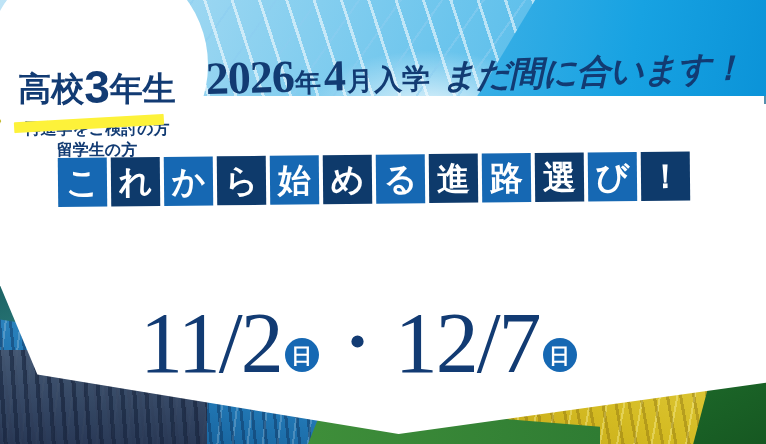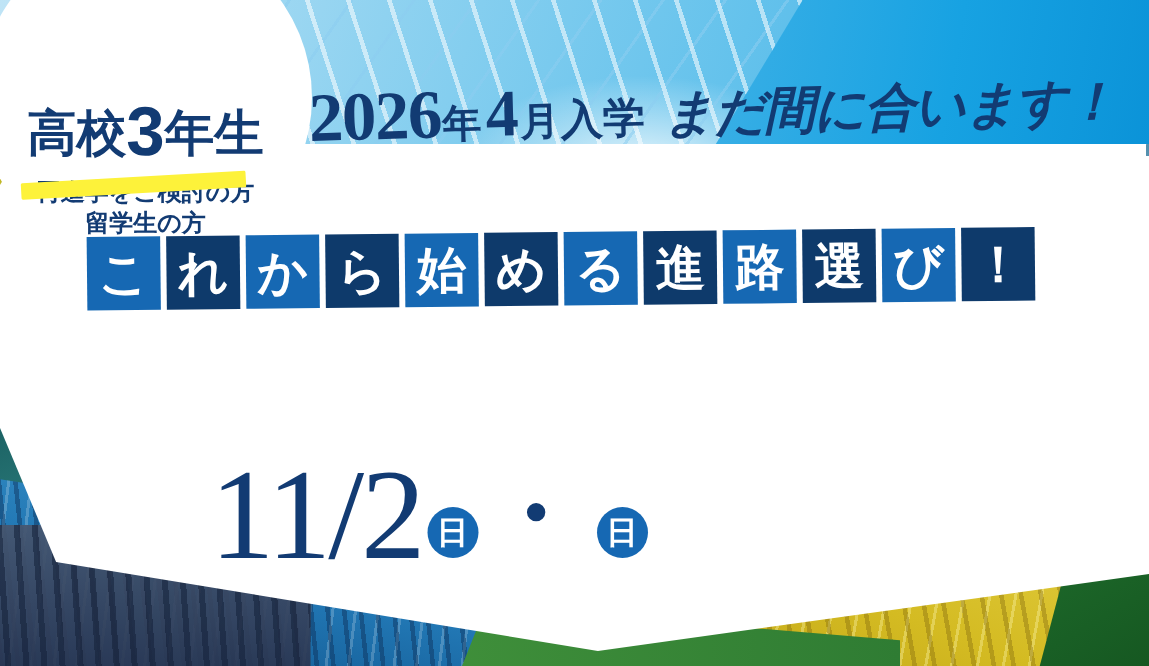--- a/index.html
+++ b/index.html
@@ -364,16 +364,17 @@
       <div class="boxchar alt-b">選</div>
       <div class="boxchar alt-a">び</div>
       <div class="boxchar alt-b">！</div>
     </div>
 
 
   <div class="dateline">
     <span class="date-main">11/2</span>
     <span class="day-circle">日</span>
     <span class="date-dot">・</span>
+    <span class="date-main">12/7</span>
     <span class="day-circle">日</span>
   </div>
 
 </div>
 
 </body></html>

